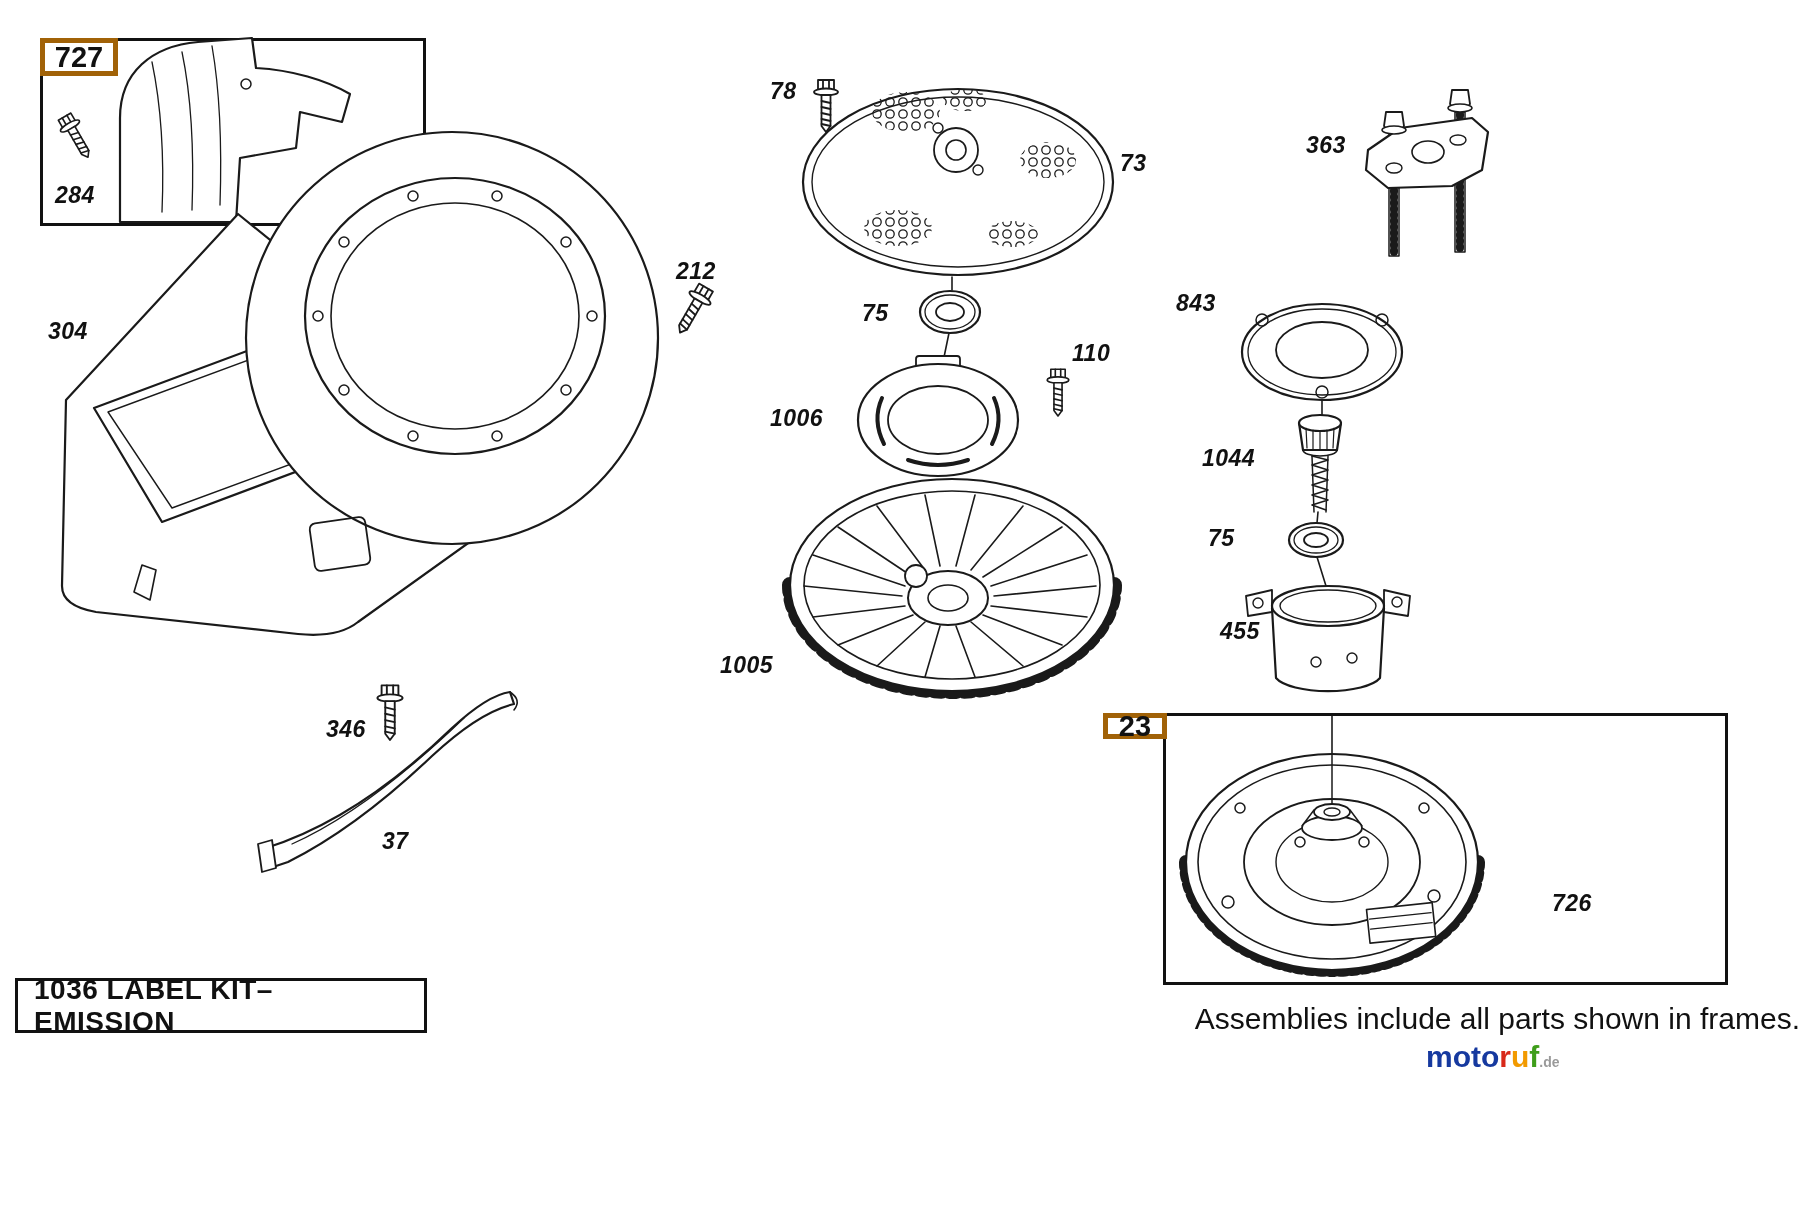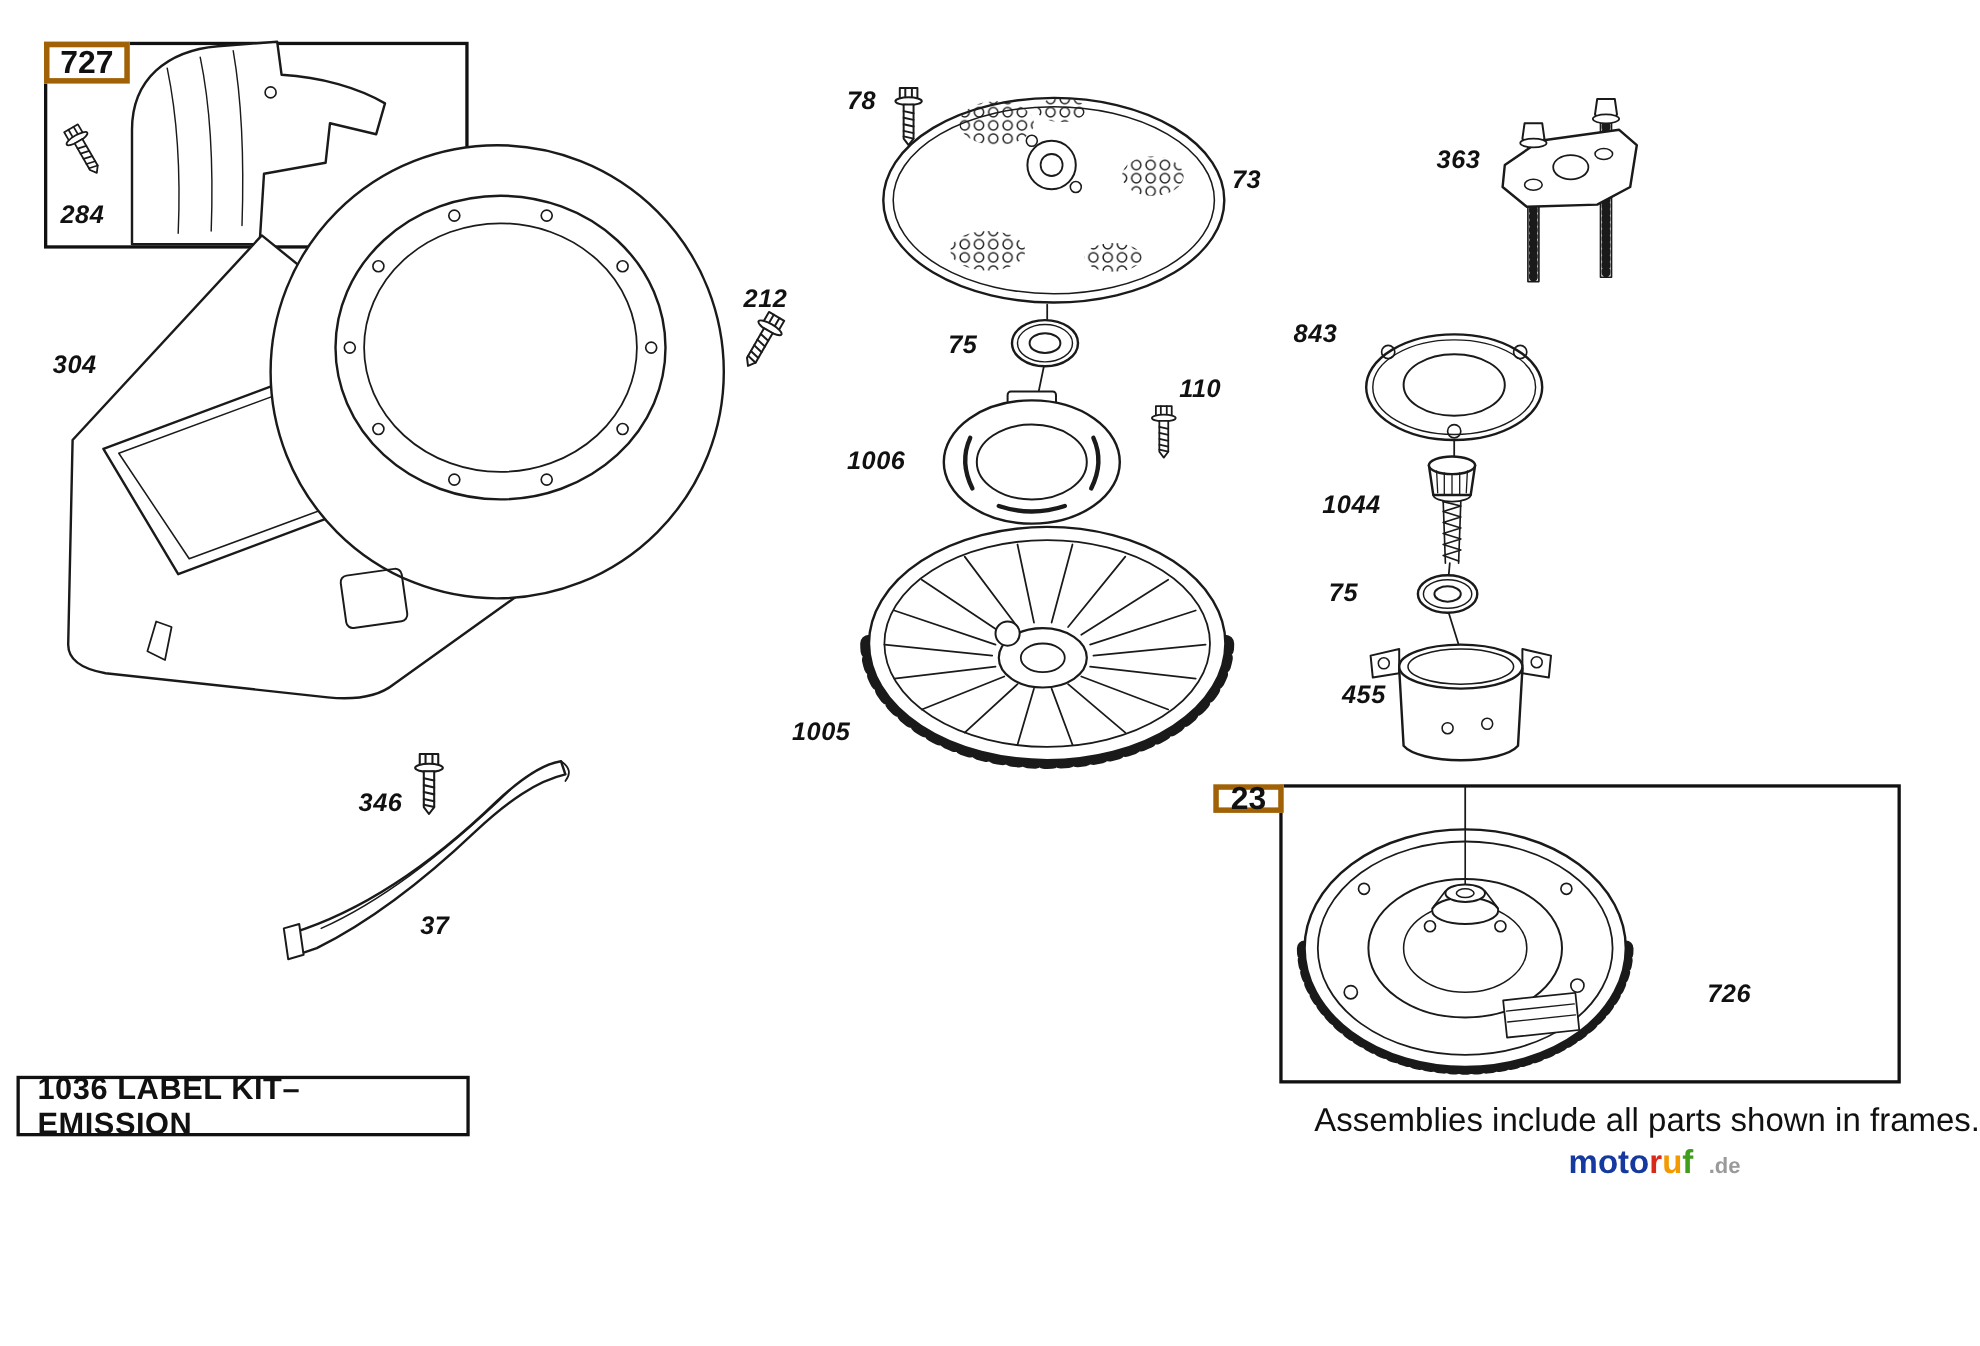--- a/index.html
+++ b/index.html
@@ -9,21 +9,21 @@
   .frame{position:absolute;border:3px solid #111;box-sizing:border-box;}
   .flabel{position:absolute;display:flex;align-items:center;justify-content:center;
           background:#fff;border:5px solid #a16207;box-sizing:border-box;
           font-weight:bold;font-size:29px;}
   .plabel{position:absolute;font-weight:bold;font-size:23px;letter-spacing:.5px;white-space:nowrap;font-style:italic;}
   .embox{position:absolute;left:15px;top:933px;width:412px;height:55px;border:3px solid #111;
          box-sizing:border-box;display:flex;align-items:center;padding:0 16px;
          font-weight:bold;font-size:28px;letter-spacing:.5px;margin-top:45px;}
   .caption{position:absolute;left:0;right:0;top:1002px;text-align:right;font-size:30px;}
   .logo{position:absolute;left:1426px;top:1040px;font-weight:bold;font-size:30px;}
-  .logo .de{font-size:20px;color:#9a9a9a;margin-left:14px;text-align:right;}
+  .logo .de{font-size:14px;color:#9a9a9a;margin-left:0;text-align:right;}
 </style>
 </head>
 <body>
 
 <div class="stage">
 
   <div class="frame" style="left:40px;top:38px;width:386px;height:188px"></div>
   <div class="frame" style="left:1163px;top:713px;width:565px;height:272px"></div>
 
   <svg width="1800" height="1224" viewBox="0 0 1800 1224">

